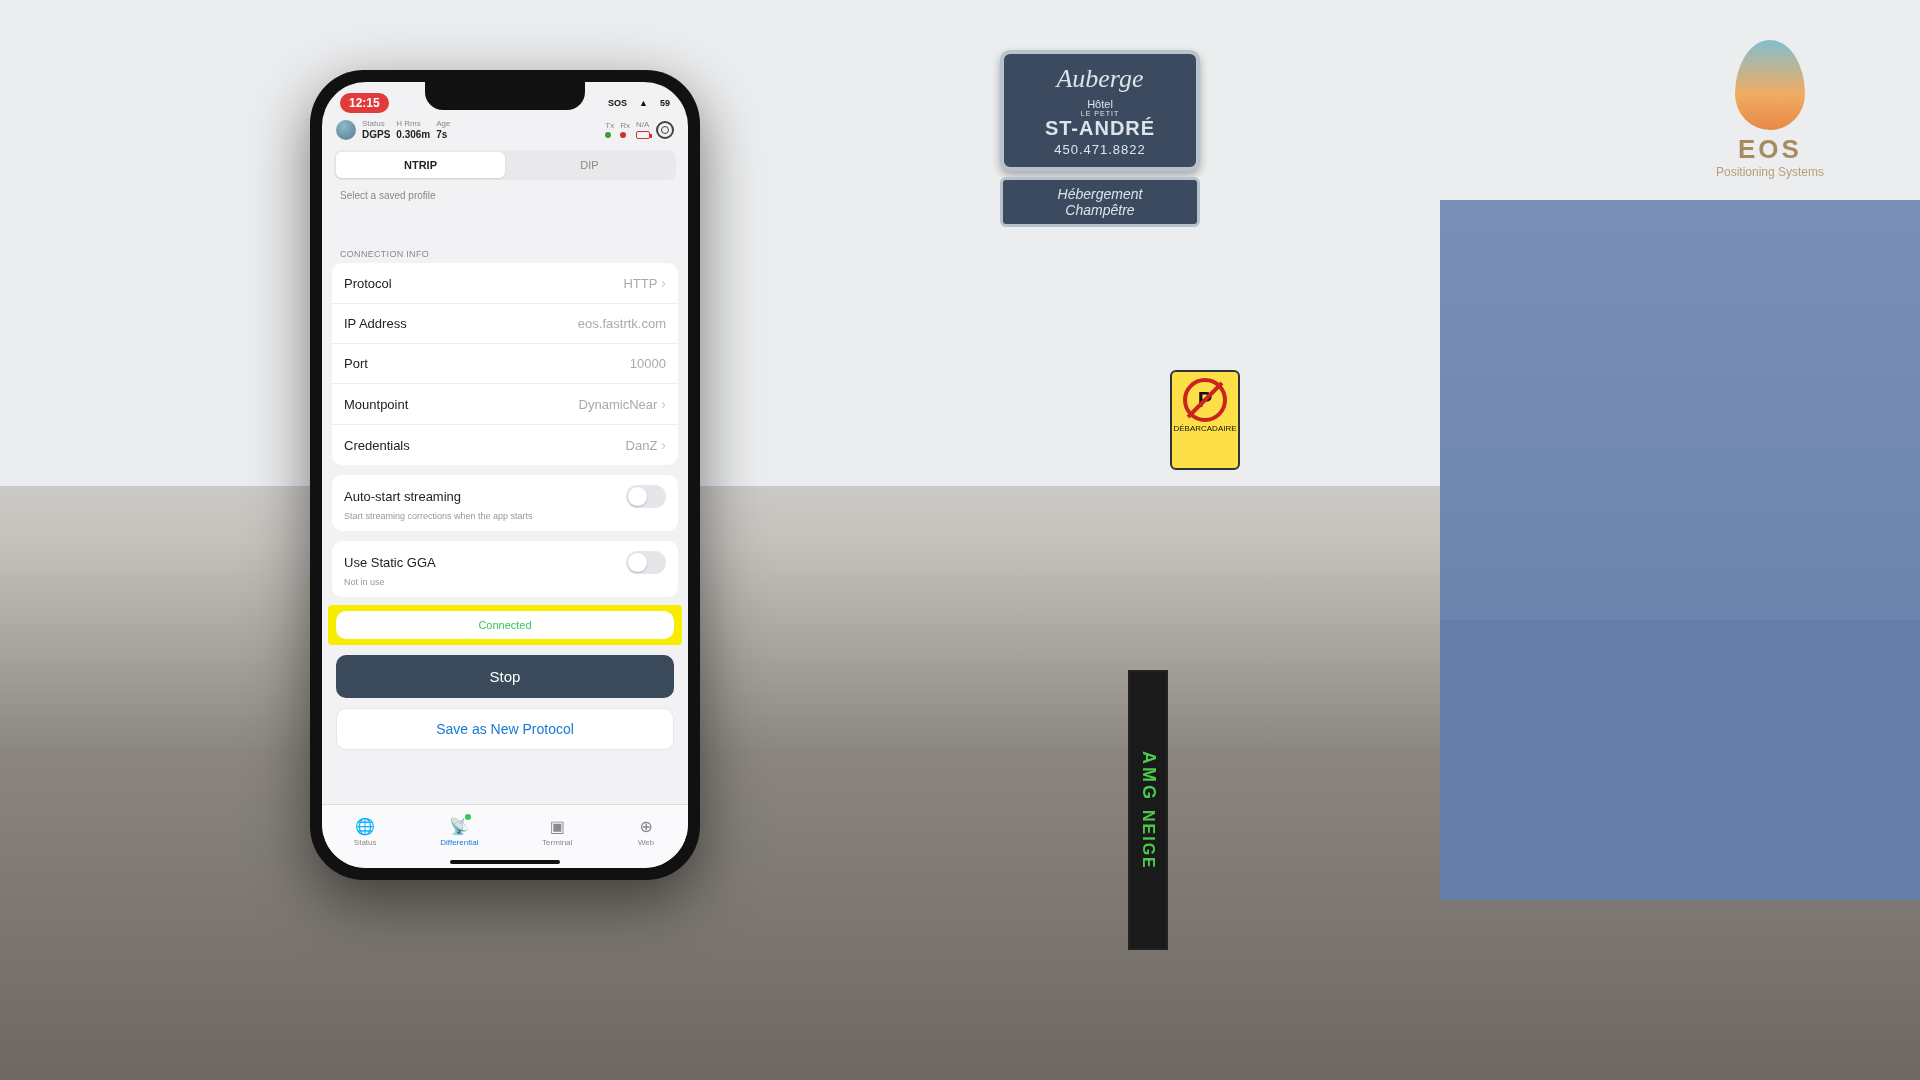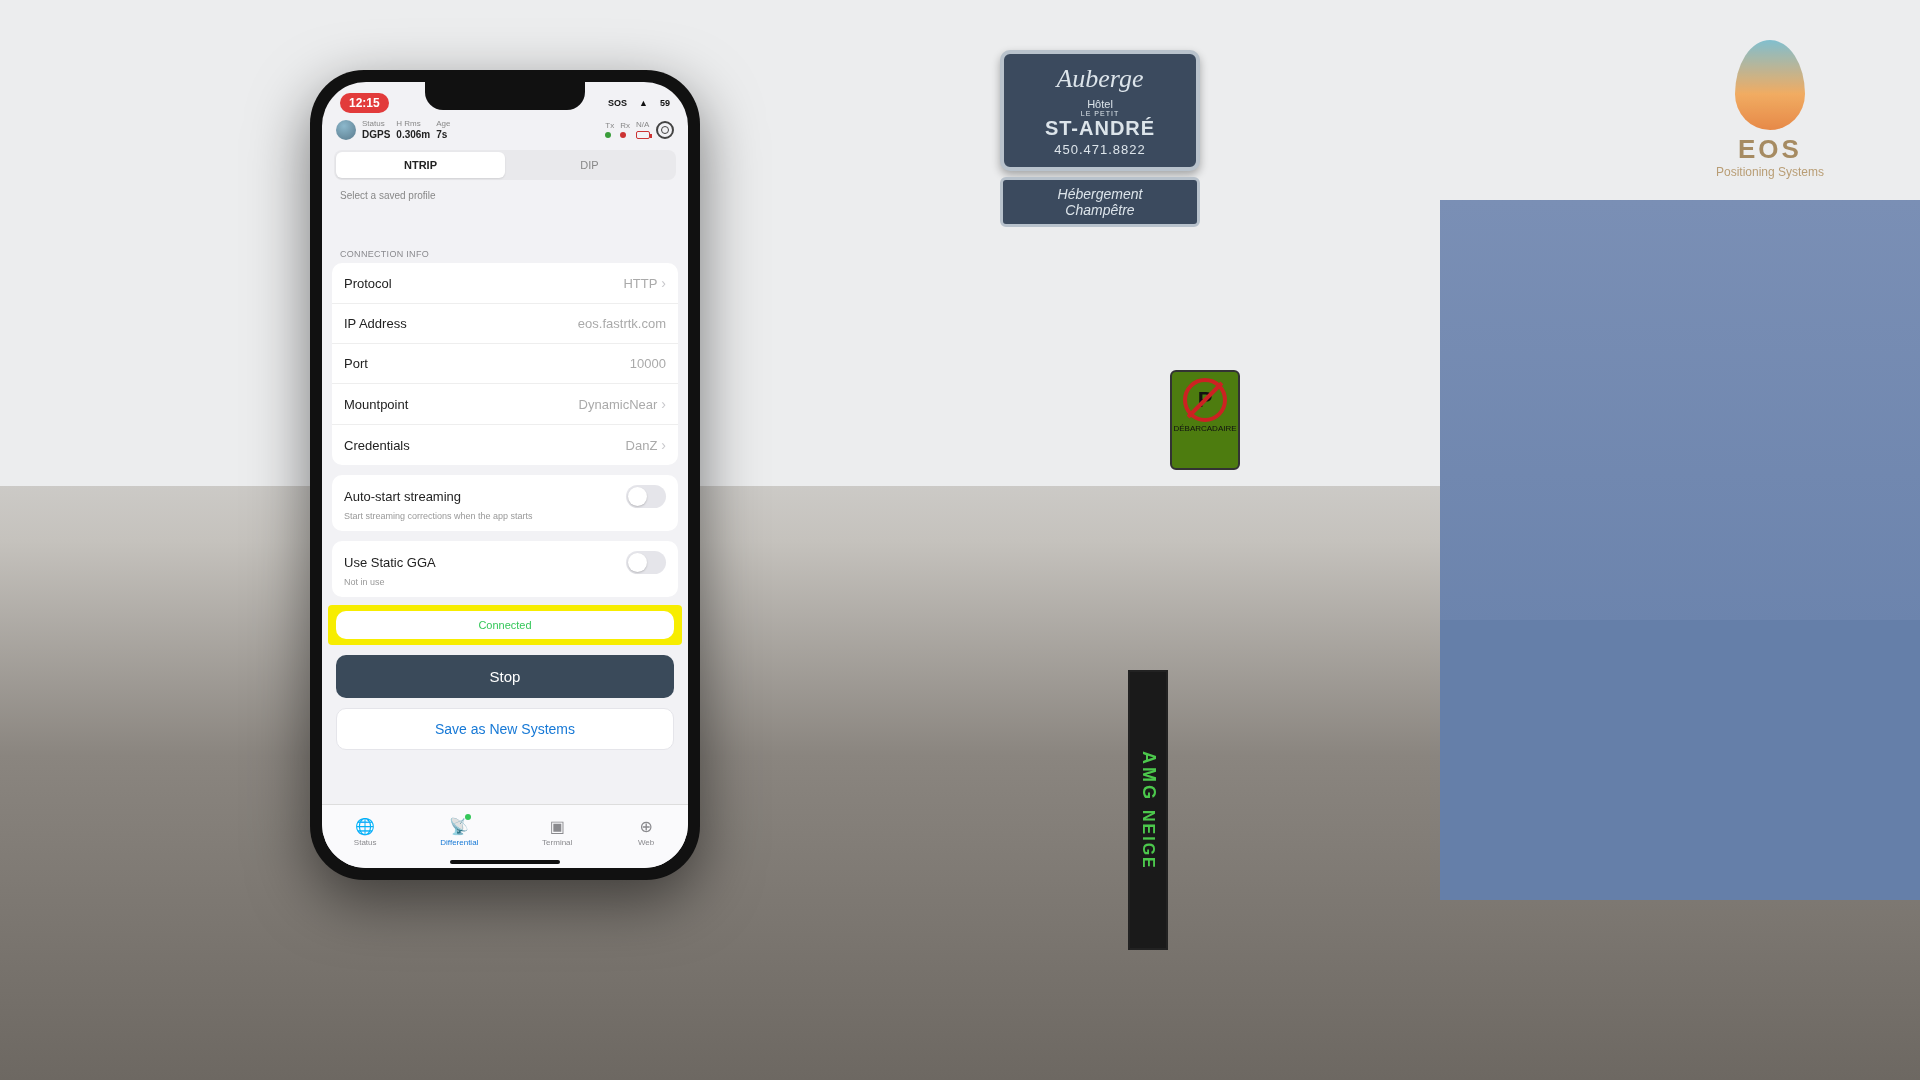--- a/index.html
+++ b/index.html
@@ -11,21 +11,21 @@
   .logo-corner .txt { text-align:center; margin-top:4px; font-size:26px; color:#9a7b4a; letter-spacing:3px; font-weight:600; }
   .logo-corner .sub { text-align:center; font-size:12px; color:#b09060; }
   .sign { position:absolute; top:50px; left:1000px; width:200px; height:230px; }
   .sign-plate { background:#3b4a5e; border:4px solid #b8c2cc; border-radius:10px; padding:10px; text-align:center; color:#dce4ea; box-shadow:0 4px 8px rgba(0,0,0,0.3); }
   .sign-plate .a { font-family:Georgia,serif; font-style:italic; font-size:26px; }
   .sign-plate .h { font-size:11px; margin-top:4px; }
   .sign-plate .p { font-size:7px; letter-spacing:1px; }
   .sign-plate .s { font-size:20px; font-weight:600; letter-spacing:1px; }
   .sign-plate .ph { font-size:13px; letter-spacing:1px; margin-top:2px; }
   .sign-lower { background:#3b4a5e; border:3px solid #b8c2cc; margin-top:6px; padding:6px; text-align:center; color:#dce4ea; font-family:Georgia,serif; font-style:italic; font-size:14px; border-radius:6px; }
-  .no-parking { position:absolute; top:370px; left:1170px; width:70px; height:100px; background:#4d7c0f; border:2px solid #333; border-radius:6px; text-align:center; }
+  .no-parking { position:absolute; top:370px; left:1170px; width:70px; height:100px; background:#fde047; border:2px solid #333; border-radius:6px; text-align:center; }
   .no-parking .circ { width:44px; height:44px; border:4px solid #c22; border-radius:50%; margin:6px auto 2px; position:relative; display:flex; align-items:center; justify-content:center; font-size:22px; font-weight:700; color:#111; }
   .no-parking .circ:after { content:""; position:absolute; width:48px; height:4px; background:#c22; transform:rotate(-45deg); }
   .no-parking .d { font-size:8px; color:#111; }
   .amg { position:absolute; top:670px; left:1128px; width:40px; height:280px; background:#1a1a1a; border:2px solid #222; display:flex; flex-direction:column; align-items:center; justify-content:center; }
   .amg .t1 { writing-mode:vertical-rl; color:#4cc84c; font-size:18px; font-weight:800; letter-spacing:3px; }
   .amg .t2 { writing-mode:vertical-rl; color:#4cc84c; font-size:16px; font-weight:800; letter-spacing:2px; margin-top:8px; }
   .house-blue { position:absolute; top:200px; right:0; width:480px; height:700px; background:linear-gradient(180deg,#7a8fb5 0%, #637da8 100%); }
   .house-blue .porch { position:absolute; bottom:0; left:0; right:0; height:280px; background:#657fa9; }
   .phone { position:absolute; top:70px; left:310px; width:390px; height:810px; background:#111; border-radius:54px; padding:12px; box-shadow:0 20px 60px rgba(0,0,0,0.5); }
   .phone-inner { width:100%; height:100%; background:#f2f2f5; border-radius:44px; overflow:hidden; position:relative; }
@@ -219,21 +219,21 @@
         <div class="tsub">Not in use</div>
       </div>
 
       <div class="highlight-box">
         <div class="connected-card">
           <div class="stat">Connected</div>
         </div>
       </div>
 
       <div class="stop-btn">Stop</div>
-      <div class="save-btn">Save as New Systems</div>
+      <div class="save-btn">Save as New Protocol</div>
     </div>
 
     <div class="tabbar">
       <div class="tab">
         <div class="ic">🌐</div>
         <span>Status</span>
       </div>
       <div class="tab active">
         <div class="ic">📡</div>
         <span>Differential</span>

